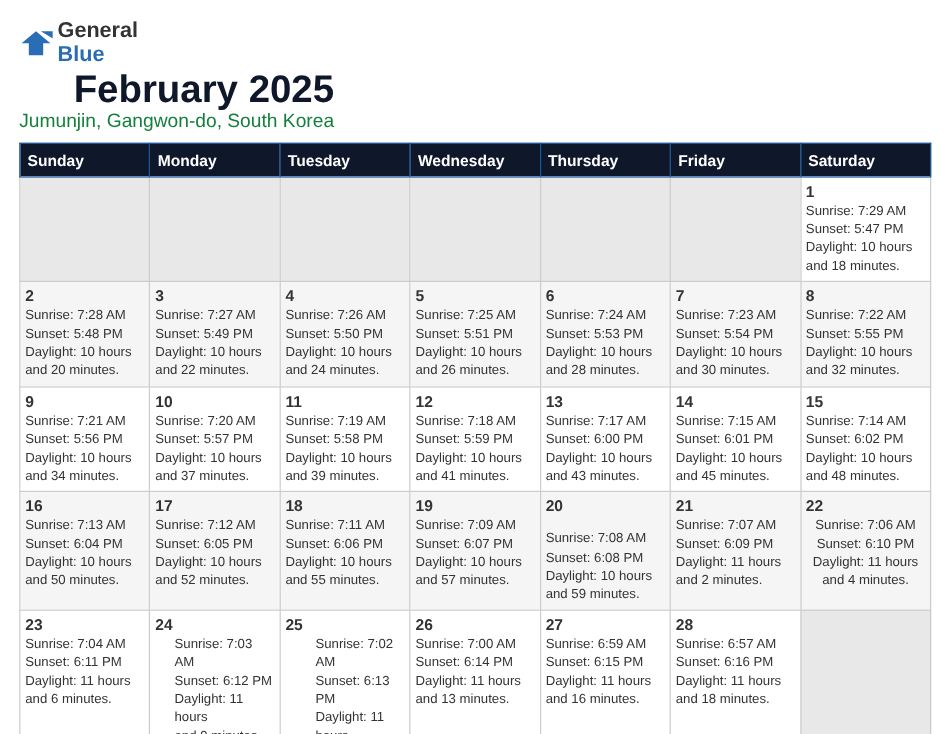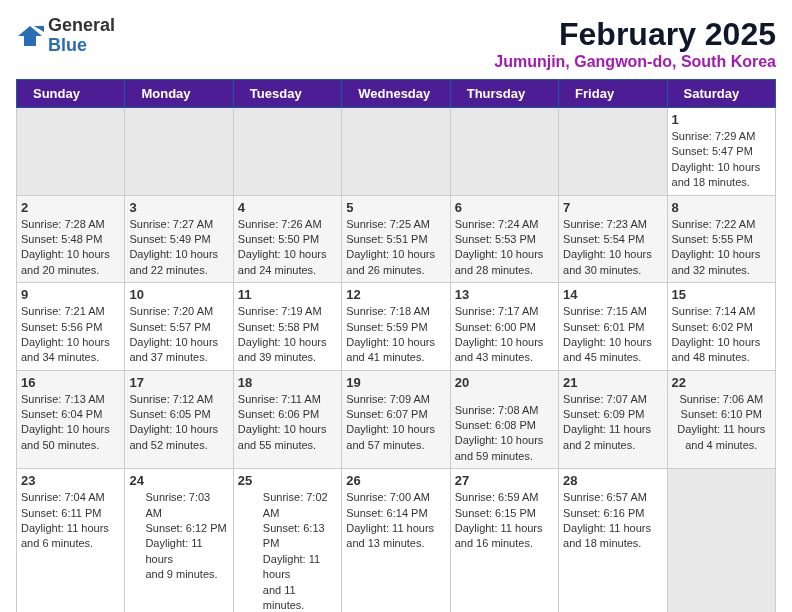--- a/index.html
+++ b/index.html
@@ -8,20 +8,21 @@
       background: #fff;
       width: 792px;
       min-height: 612px;
       padding: 16px;
     }
     .header {
       display: flex;
       justify-content: space-between;
       align-items: flex-start;
       margin-bottom: 8px;
+      flex-direction: column;
     }
     .logo {
       display: flex;
       align-items: center;
       gap: 4px;
     }
     .logo-text {
       font-size: 18px;
       font-weight: bold;
       line-height: 1.1;
@@ -35,34 +36,34 @@
     .title-block {
       text-align: right;
     }
     .title-block h1 {
       font-size: 32px;
       font-weight: bold;
       color: #0f172a;
     }
     .title-block h2 {
       font-size: 16px;
-      font-weight: bold;
-      color: #a21caf;
+      font-weight: normal;
+      color: #15803d;
     }
     .calendar {
       width: 100%;
       border-collapse: collapse;
       border: 1px solid #ccc;
     }
     .calendar thead tr th {
-      background-color: #4c1d95;
+      background-color: #0f172a;
       color: #fff;
       font-size: 13px;
       font-weight: bold;
-      padding: 6px 16px;
+      padding: 6px 6px;
       text-align: left;
       border: 1px solid #1a5a9a;
     }
     .calendar tbody tr td {
       vertical-align: top;
       border: 1px solid #ccc;
       padding: 4px;
       width: calc(100% / 7);
       min-height: 80px;
       font-size: 10.5px;

